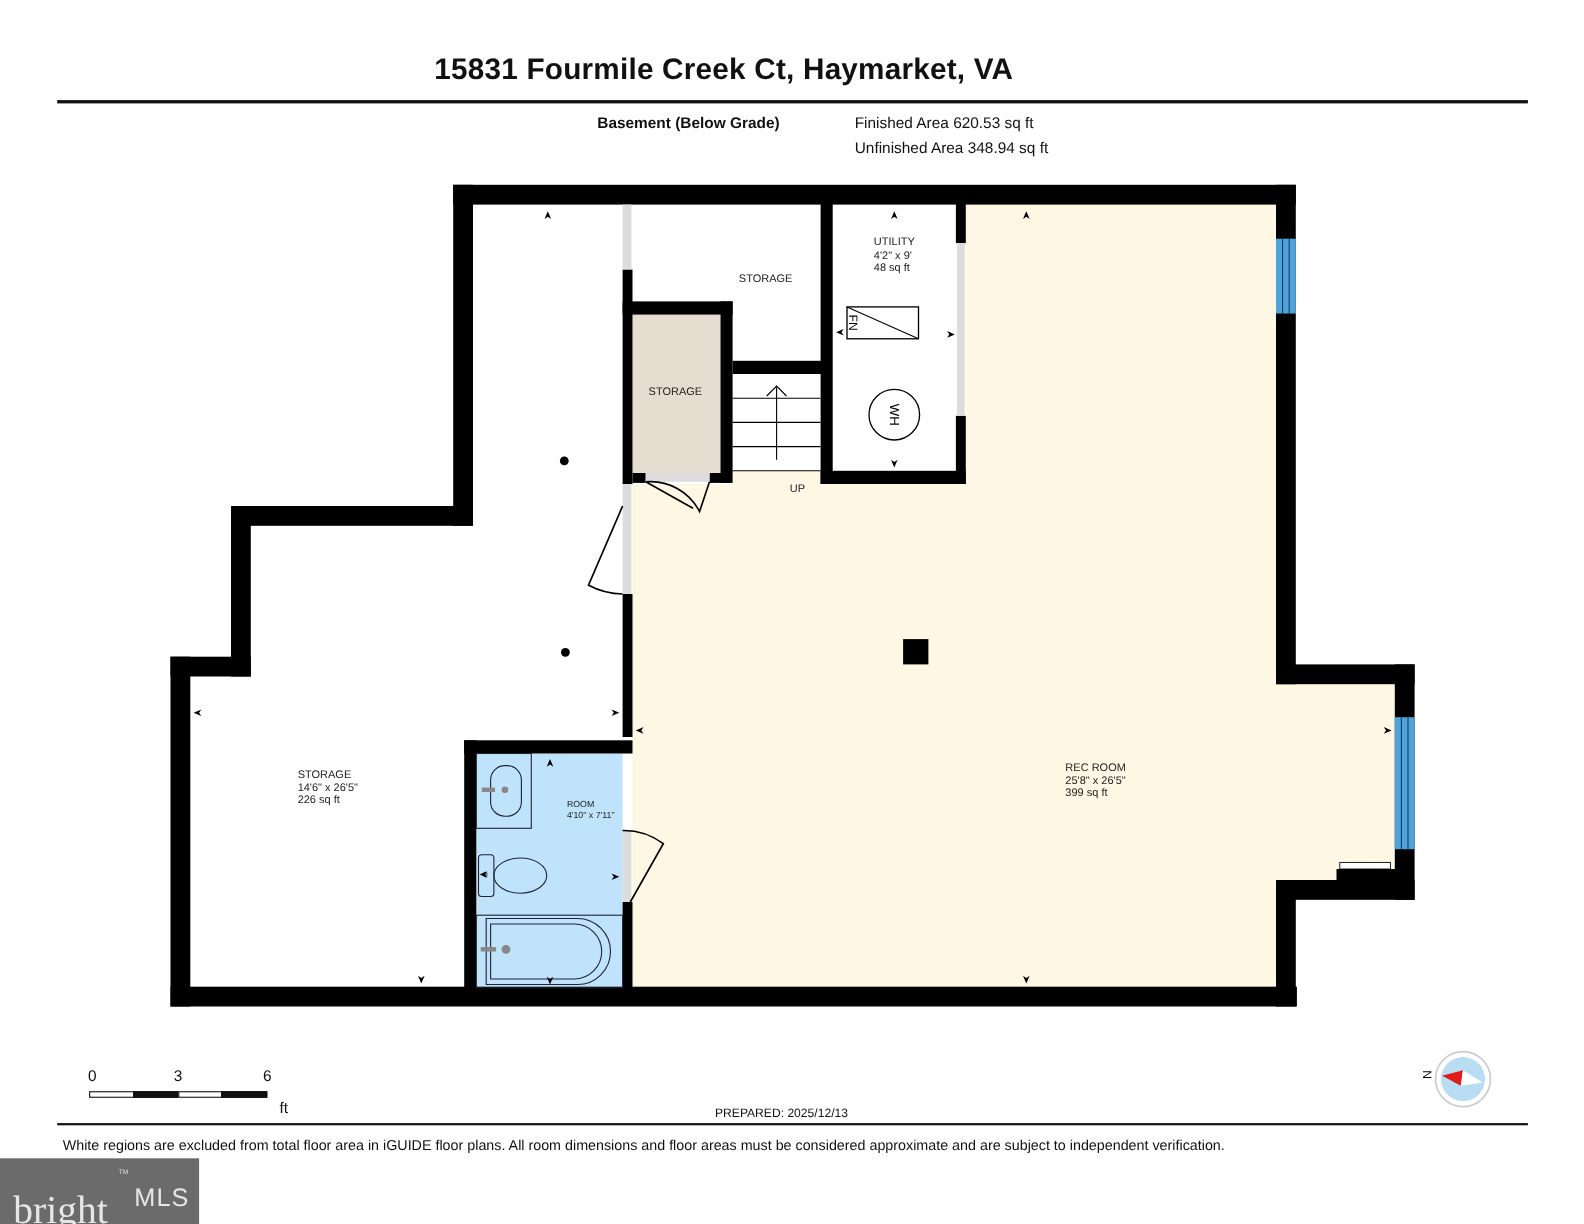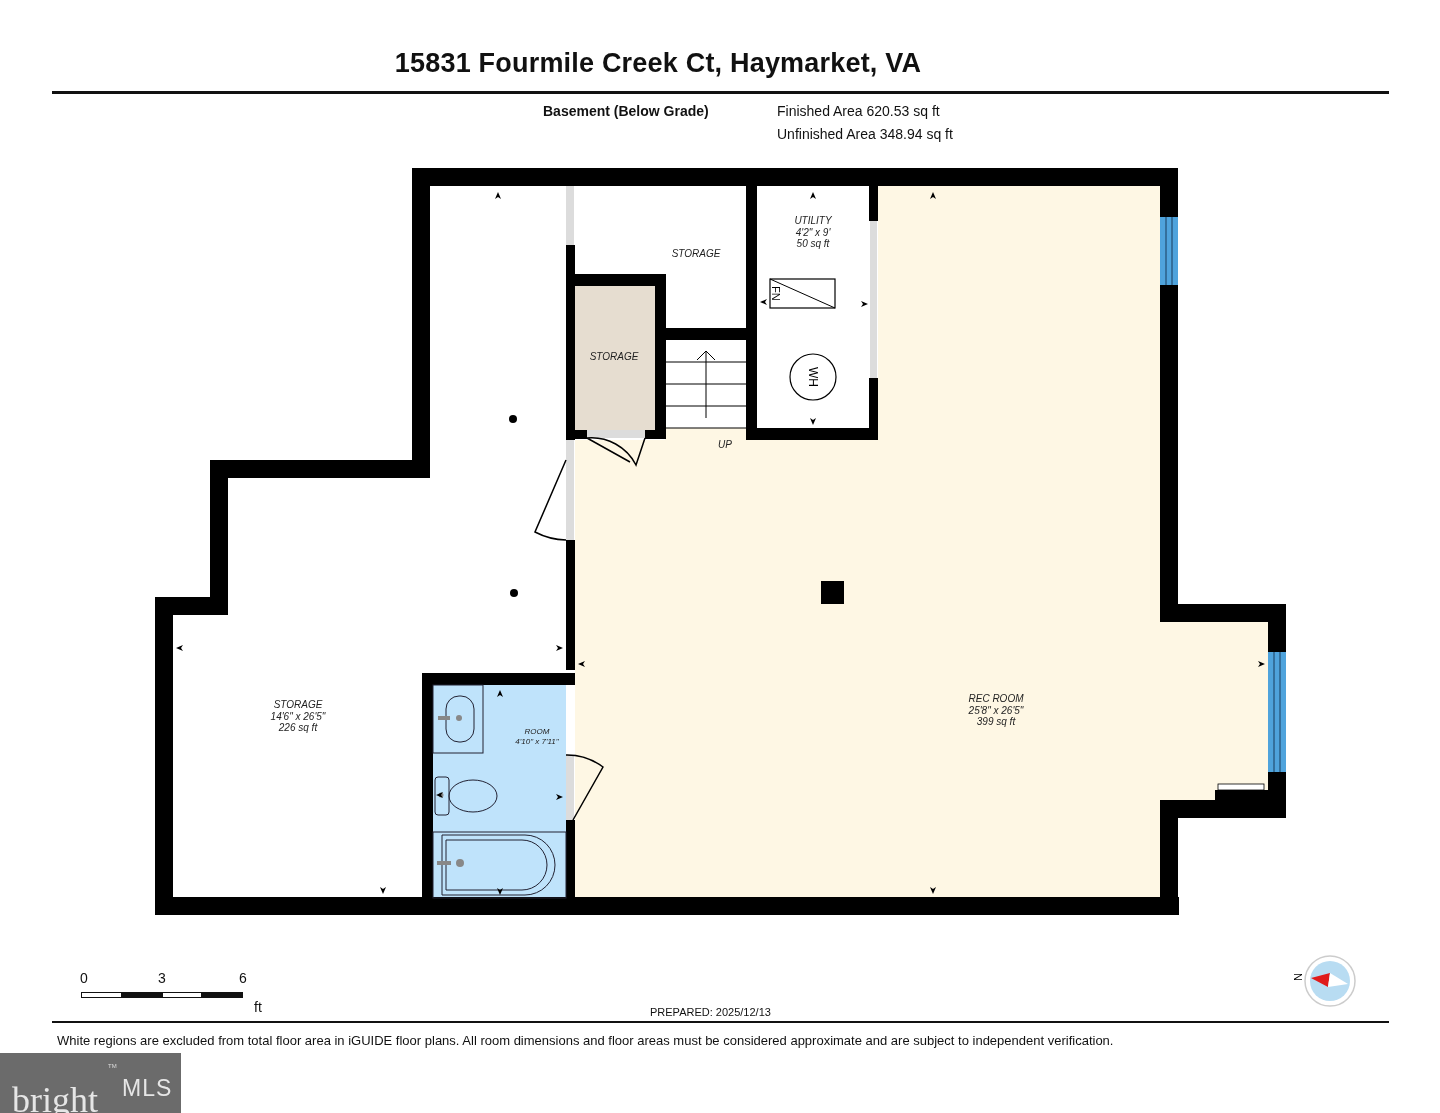--- a/index.html
+++ b/index.html
@@ -6,21 +6,21 @@
   body { width: 1440px; height: 1113px; position: relative; overflow: hidden; font-family: "Liberation Sans", sans-serif; color: #111; }
   .title { position: absolute; left: 0; width: 1316px; top: 48px; text-align: center; font-size: 27px; font-weight: bold; letter-spacing: 0.2px; }
   .rule { position: absolute; left: 52px; width: 1337px; height: 3px; background: #111; }
   .rule.top { top: 91px; }
   .rule.bottom { top: 1021px; height: 2px; }
   .level-label { position: absolute; top: 103px; left: 543px; font-size: 14px; font-weight: bold; }
   .area-line { position: absolute; left: 736px; font-size: 14px; margin-left: 41px; }
   .area-line.fin { top: 103px; }
   .area-line.unfin { top: 126px; }
   .plan { position: absolute; left: 0; top: 0; }
-  .room-label { position: absolute; text-align: center; font-size: 10px; line-height: 11.5px; color: #222; transform: translateX(-50%); white-space: nowrap; font-style: italic; }
+  .room-label { position: absolute; text-align: left; font-size: 10px; line-height: 11.5px; color: #222; transform: translateX(-50%); white-space: nowrap; }
   .scale { position: absolute; left: 80px; top: 970px; }
   .scale .n { position: absolute; top: 0; font-size: 14px; }
   .scale .bar { position: absolute; top: 22px; height: 6px; border: 1px solid #111; box-sizing: border-box; }
   .scale .unit { position: absolute; left: 174px; top: 29px; font-size: 14px; }
   .prepared { position: absolute; left: 650px; top: 1006px; font-size: 11px; }
   .disclaimer { position: absolute; left: 57px; top: 1033px; font-size: 13px; }
   .logo { position: absolute; left: 0; top: 1053px; width: 181px; height: 60px; background: #6b6b6b; color: #eee; }
   .logo .bright { position: absolute; left: 12px; top: 6px; font-family: "Liberation Serif", serif; font-size: 36px; color: #e6e6e6; margin-top: 20px; }
   .logo .mls { position: absolute; left: 122px; top: 22px; font-size: 23px; color: #e6e6e6; letter-spacing: 1px; }
   .logo .tm { position: absolute; left: 108px; top: 10px; font-size: 6px; color: #ddd; }
@@ -170,21 +170,21 @@
 </div>
 <div class="room-label" style="left:696px; top:248px;">
   <div>STORAGE</div>
 </div>
 <div class="room-label" style="left:614px; top:351px;">
   <div>STORAGE</div>
 </div>
 <div class="room-label" style="left:813px; top:215px;">
   <div>UTILITY</div>
   <div>4'2" x 9'</div>
-  <div>50 sq ft</div>
+  <div>48 sq ft</div>
 </div>
 <div class="room-label" style="left:537px; top:727px; font-size:8px; line-height:10px;">
   <div>ROOM</div>
   <div>4'10" x 7'11"</div>
 </div>
 <div class="room-label" style="left:996px; top:693px;">
   <div>REC ROOM</div>
   <div>25'8" x 26'5"</div>
   <div>399 sq ft</div>
 </div>

